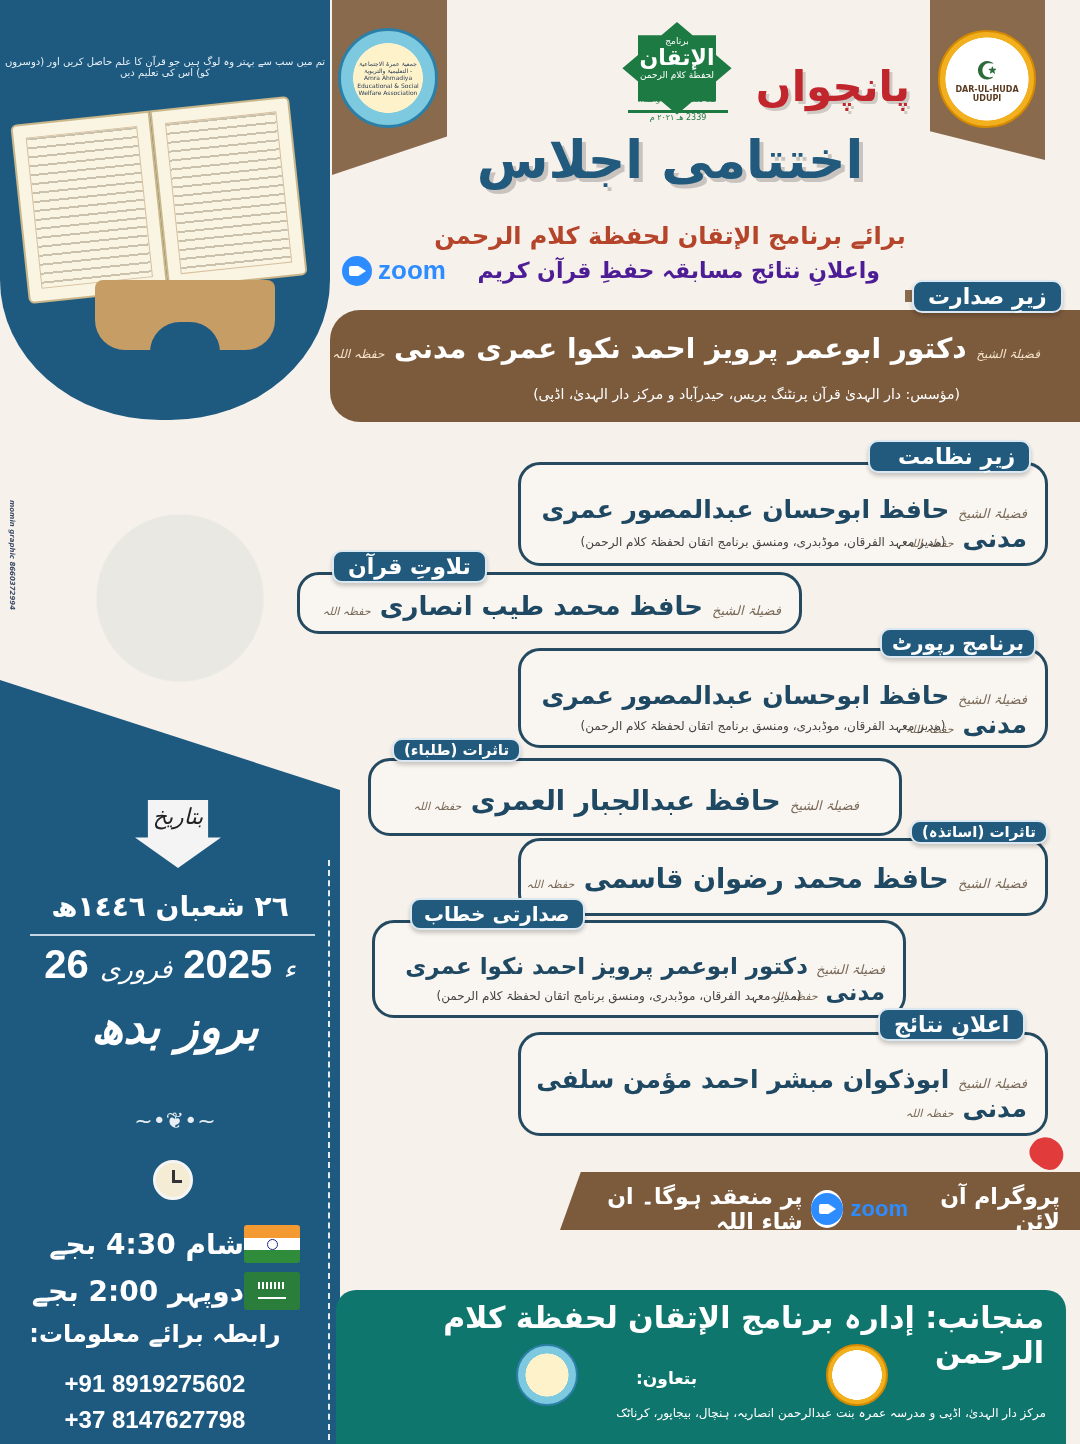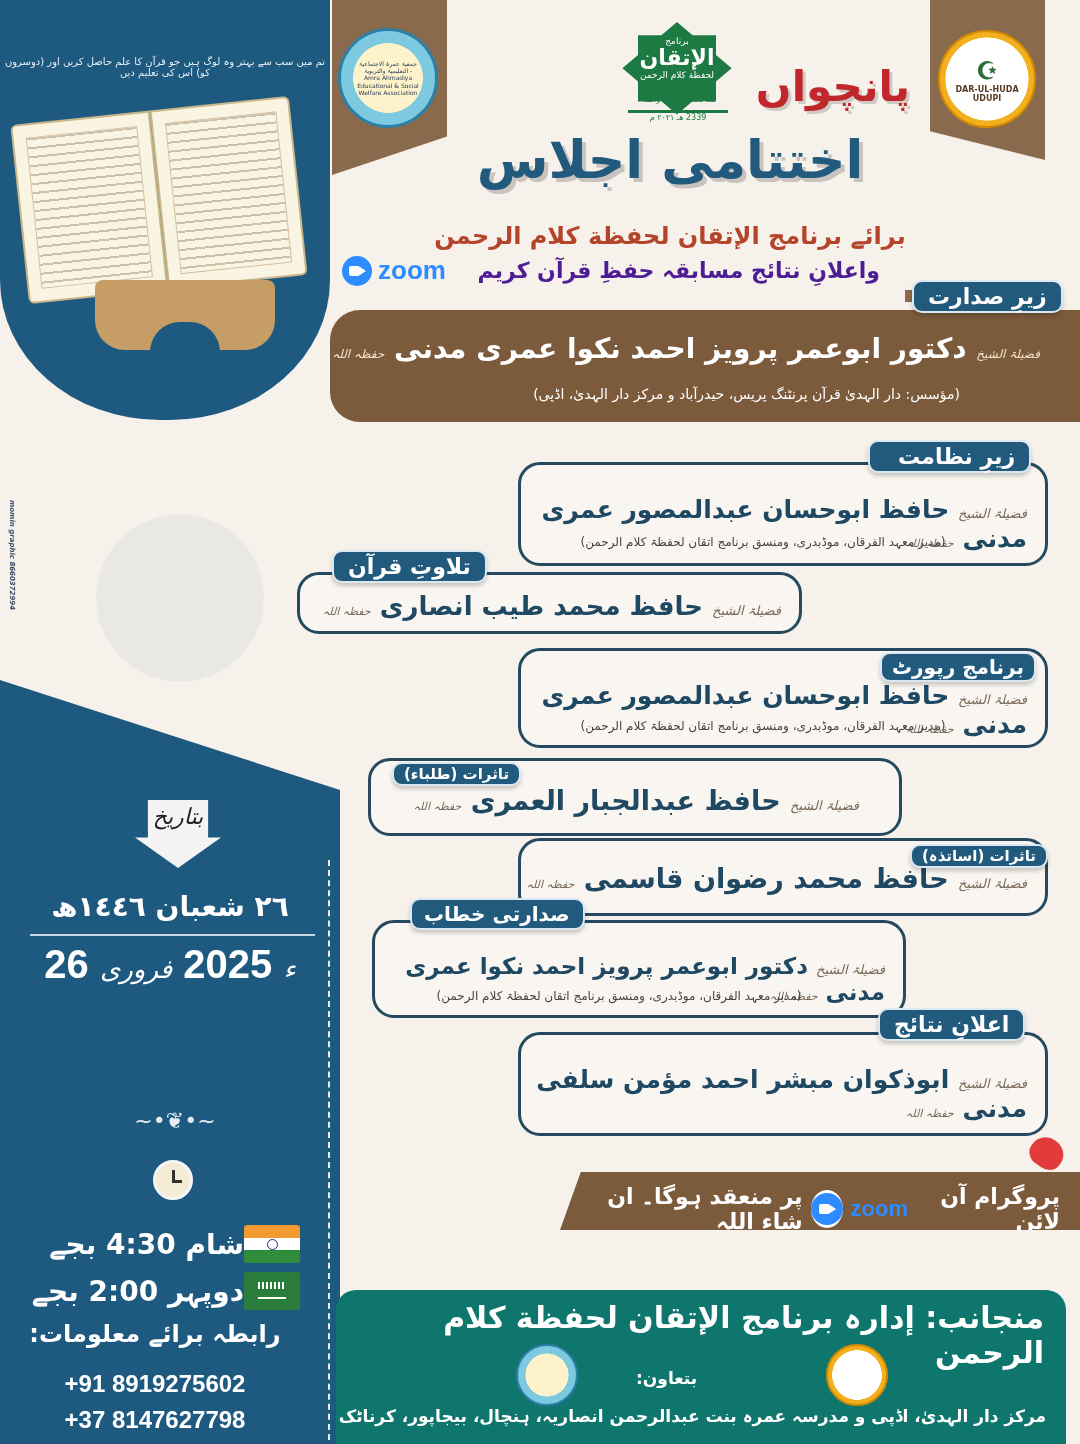--- a/index.html
+++ b/index.html
@@ -106,21 +106,21 @@
     background: #7c5b3d; border-radius: 30px 0 0 30px;
   }
   .presidency-band .name { position: absolute; right: 40px; top: 22px; font-size: 28px; font-weight: bold; color: #fff; }
   .presidency-band .hon { font-size: 12px; color: #f3e2c8; font-weight: normal; font-style: italic; }
   .presidency-band .desc { position: absolute; right: 120px; top: 76px; font-size: 14px; color: #fff; }
   .label-tag {
     position: absolute; background: #215a7c; color: #fff; font-weight: bold;
     border-radius: 10px; padding: 2px 14px; border: 2px solid #dbe8f1;
     box-shadow: 0 3px 4px rgba(0,0,0,.2); white-space: nowrap;
   }
-  .label-tag.small { font-size: 15px; padding: 1px 10px; margin-top: 24px; }
+  .label-tag.small { font-size: 15px; padding: 1px 10px; }
   .label-tag.med { font-size: 22px; }
   .tag-bar { position: absolute; height: 12px; background: #8a6a4c; }
 
   
   .card {
     position: absolute; border: 3px solid #254a60; border-radius: 22px;
     background: #f9f5f0;
   }
   .card .title { position: absolute; left: 0; right: 18px; text-align: right; font-weight: bold; color: #1f4863; }
   .card .pre { font-size: 13px; color: #7a6b5a; font-style: italic; font-weight: normal; }
@@ -173,21 +173,21 @@
   .zoom-blue { color: #2d8cff; font-family: "Liberation Sans", sans-serif; font-weight: bold; }
   .pushpin { left: 1030px; top: 1138px; width: 34px; height: 30px; background: #e23b3b; border-radius: 50% 50% 40% 40%; transform: rotate(35deg); }
 
   
   .organizer-band {
     left: 336px; top: 1290px; width: 730px; height: 188px;
     background: #0f766e; border-radius: 20px;
   }
   .organizer-band .head { position: absolute; right: 22px; top: 10px; color: #fff; font-size: 30px; font-weight: bold; }
   .organizer-band .collab { position: absolute; left: 300px; top: 78px; color: #fff; font-size: 17px; font-weight: bold; }
-  .organizer-band .foot { position: absolute; right: 20px; top: 116px; color: #fff; font-size: 17px; font-weight: bold; }
+  .organizer-band .foot { position: absolute; right: 20px; top: 116px; color: #fff; font-size: 12px; font-weight: normal; }
   .mini-logo { position: absolute; border-radius: 50%; width: 62px; height: 62px; }
   .mini-logo.assoc { left: 180px; top: 54px; background: radial-gradient(circle, #fdf2c9 0 52%, #7cc9e0 53% 100%); border: 2px solid #2c7fa6; }
   .mini-logo.huda { left: 490px; top: 54px; background: radial-gradient(circle, #fff 0 60%, #f2b01e 61% 100%); border: 2px solid #d48a00; }
 
   .credit { left: 2px; top: 500px; width: 14px; height: 130px; writing-mode: vertical-rl; font-size: 7px; color: #3a4b66; font-style: italic; font-weight: bold; }
   .arabesque { left: 60px; top: 430px; width: 240px; height: 280px; border-radius: 50% 50% 40% 40%; background: radial-gradient(circle at 50% 60%, rgba(190,205,200,.25) 0 40%, transparent 41%); }
 </style>
 </head>
 <body>
 
@@ -316,20 +316,21 @@
   <div class="dash-line" style="left:328px;top:180px;height:580px;"></div>
   <div class="date-arrow rtl">بتاریخ</div>
   <div class="hijri rtl">٢٦ شعبان ١٤٤٦ھ</div>
   <div class="ornament-line"></div>
   <div class="greg">
     <span class="ur">ء</span>
     <span>2025</span>
     <span class="ur">فروری</span>
     <span>26</span>
   </div>
+  <div class="weekday rtl">بروز بدھ</div>
   <div class="flourish">~•❦•~</div>
   <div class="clock"></div>
   <div class="time-row" style="top:545px;">
     <span class="rtl">شام 4:30 بجے</span>
     <span class="flag in"></span>
   </div>
   <div class="time-row" style="top:592px;">
     <span class="rtl">دوپہر 2:00 بجے</span>
     <span class="flag sa"></span>
   </div>

